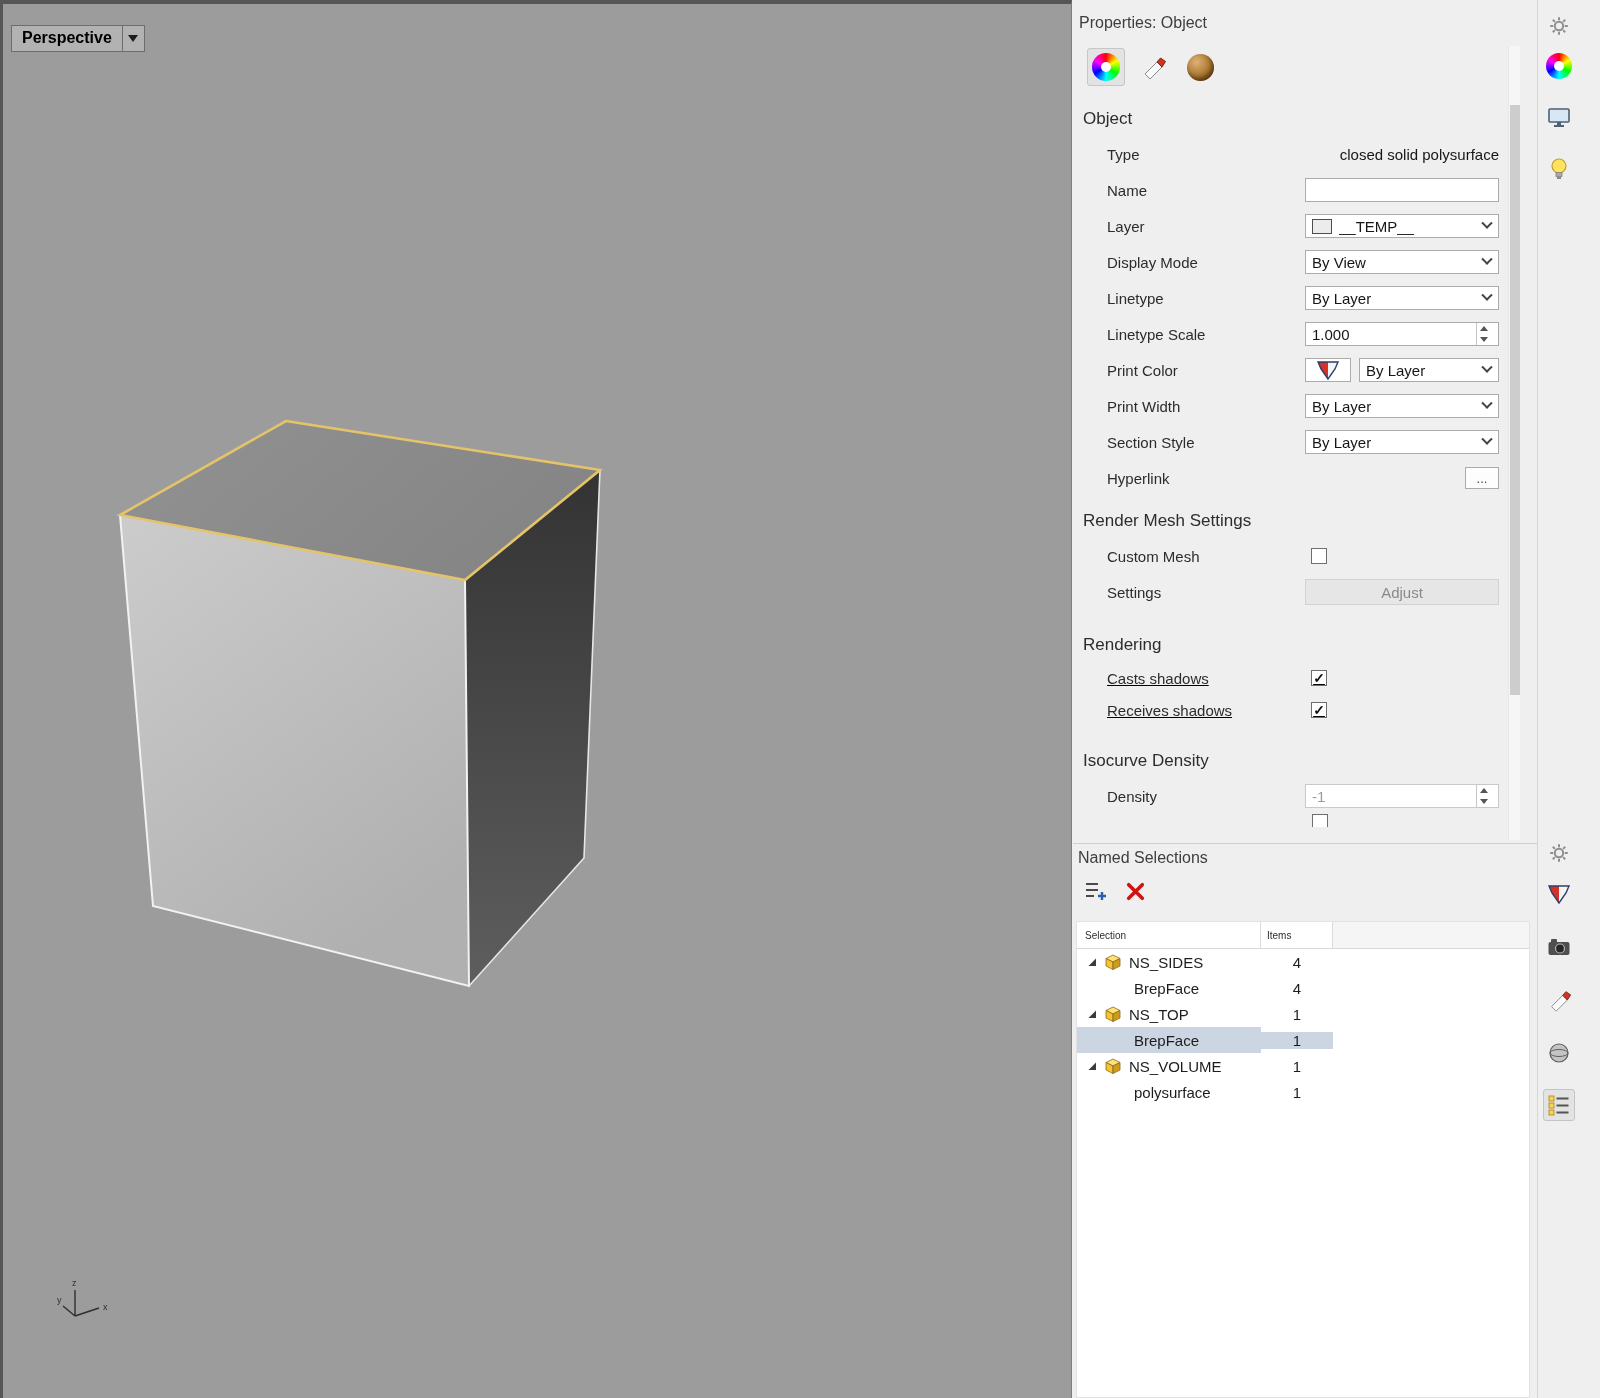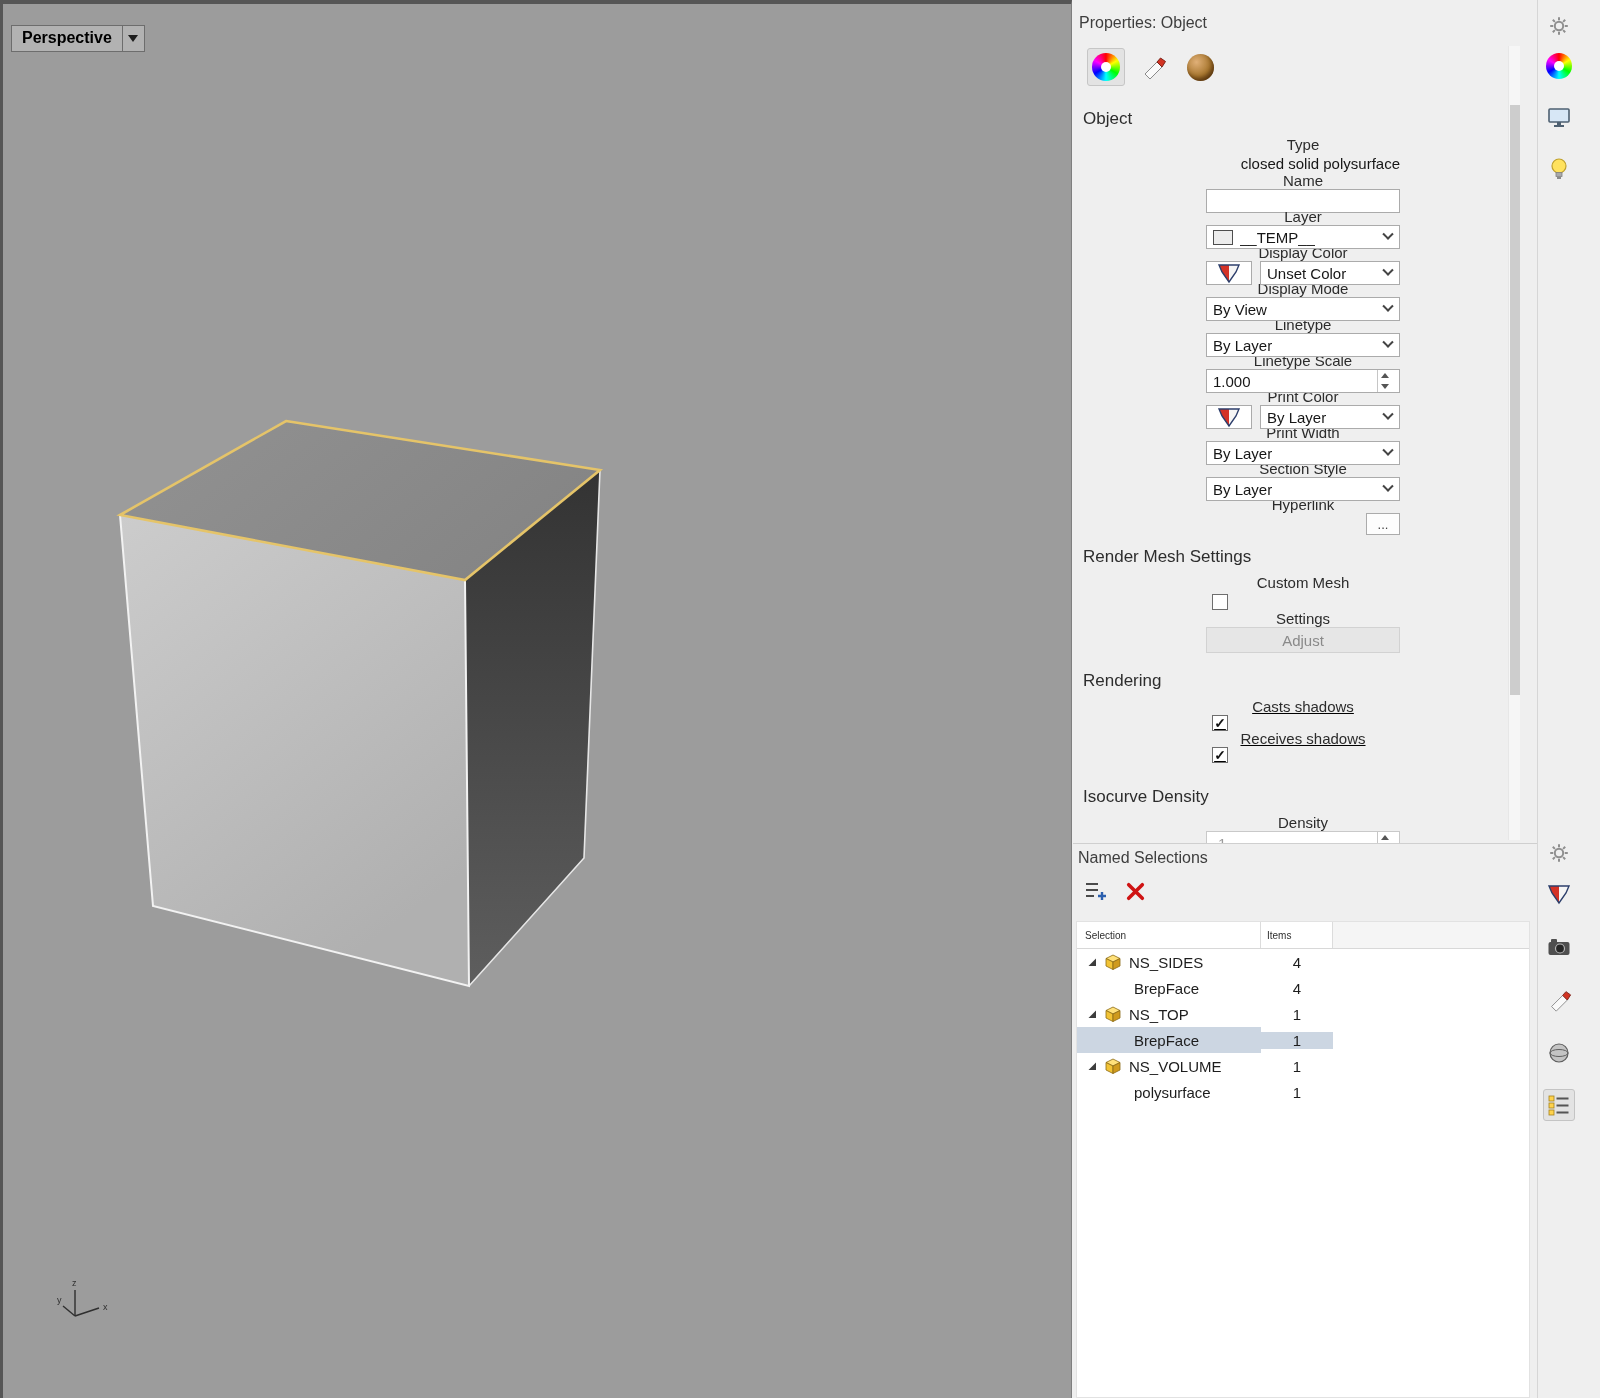--- a/index.html
+++ b/index.html
@@ -33,21 +33,21 @@
                  background:conic-gradient(#f00,#ff0,#0f0,#0ff,#00f,#f0f,#f00); }
   .color-wheel::after { content:""; position:absolute; left:9px; top:9px; width:10px; height:10px;
                         border-radius:50%; background:#fff; }
   .texture-ball { width:27px; height:27px; border-radius:50%;
                   background:radial-gradient(circle at 35% 30%, #e0b078, #a8772f 55%, #6b4518 95%);
                   box-shadow:inset -2px -3px 4px rgba(60,30,0,.55); }
   .section-heading { margin-top:18px; height:34px; display:flex; align-items:center;
                      padding-left:10px; font-size:17px; color:#2d2d2d; }
   .section-heading.tight { }
   .section-heading.rm { margin-top:8px; }
-  .prop-row { display:flex; align-items:center; height:36px; padding-left:34px; padding-right:38px;flex-direction:column; }
+  .prop-row { display:flex; align-items:center; height:36px; padding-left:34px; padding-right:38px; }
   .prop-row.short { height:32px;text-decoration:underline; }
   .prop-label { flex:1; font-size:15px; color:#2c2c2c; }
   .prop-ctrl { width:194px; display:flex; align-items:center; }
   .value-text { width:100%; text-align:right; font-size:15px; color:#161616; white-space:nowrap; }
   .txt-input { width:100%; height:24px; border:1px solid #ababab; background:#fff; font-size:15px;
                padding:0 5px; font-family:"Liberation Sans",sans-serif; }
   .combo { flex:1; height:24px; background:#fff; border:1px solid #ababab; display:flex;
            align-items:center; padding:0 7px 0 6px; font-size:15px; color:#161616; cursor:pointer;
            position:relative; min-width:0; }
   .combo-text { white-space:nowrap; overflow:hidden; }
@@ -259,34 +259,20 @@
       <div class="prop-label">Layer</div>
       <div class="prop-ctrl">
         <div class="combo">
           <span class="swatch"></span>
           <span class="combo-text">__TEMP__</span>
           <span class="chev"></span>
         </div>
       </div>
     </div>
 
-    <div class="prop-row">
-      <div class="prop-label">Display Color</div>
-      <div class="prop-ctrl">
-        <div class="color-box">
-          <svg width="24" height="22">
-              <use href="#sym-shield"></use>
-            </svg>
-        </div>
-        <div class="combo">
-          <span class="combo-text">Unset Color</span>
-          <span class="chev"></span>
-        </div>
-      </div>
-    </div>
 
     <div class="prop-row">
       <div class="prop-label">Display Mode</div>
       <div class="prop-ctrl">
         <div class="combo">
           <span class="combo-text">By View</span>
           <span class="chev"></span>
         </div>
       </div>
     </div>

